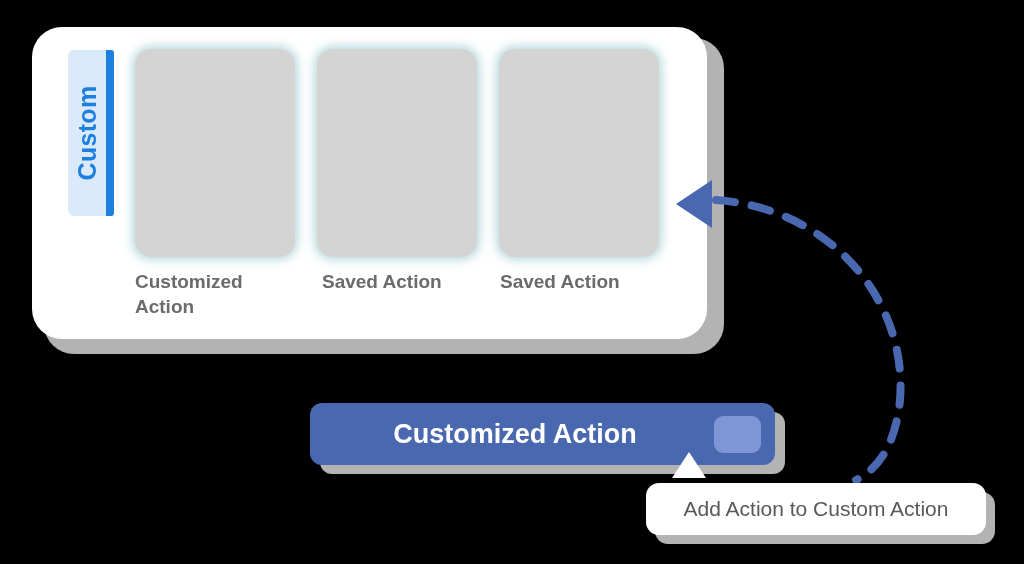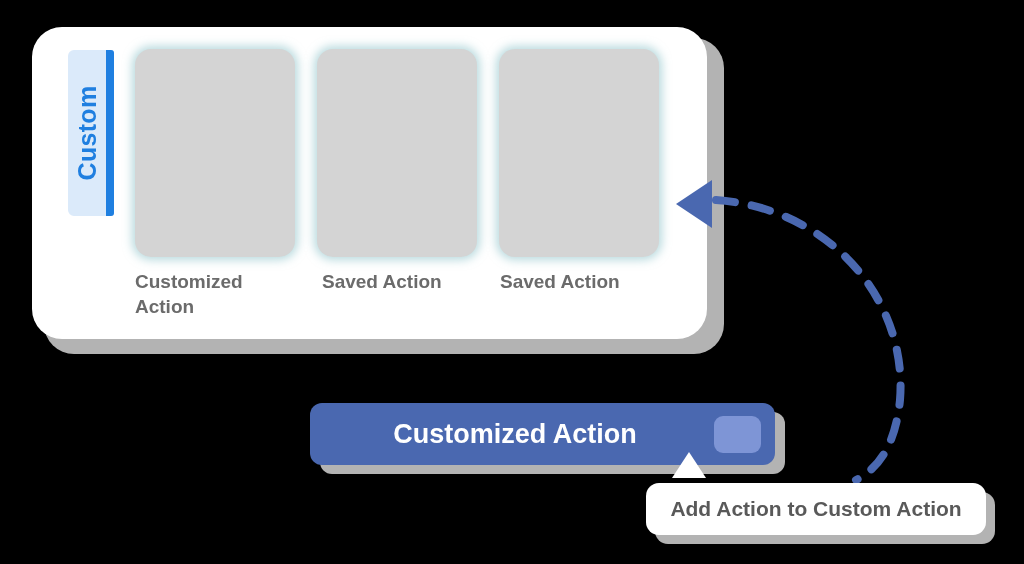--- a/index.html
+++ b/index.html
@@ -181,21 +181,21 @@
   }
   .tooltip-text {
     position: absolute;
     left: 0; top: 0;
     width: 340px;
     height: 52px;
     line-height: 52px;
     text-align: center;
     color: #595959;
     font-size: 21px;
-    font-weight: bold;
+    font-weight: normal;
   }
 
   
   .arrow-svg {
     position: absolute;
     left: 0;
     top: 0;
     width: 1024px;
     height: 564px;
     pointer-events: none;

